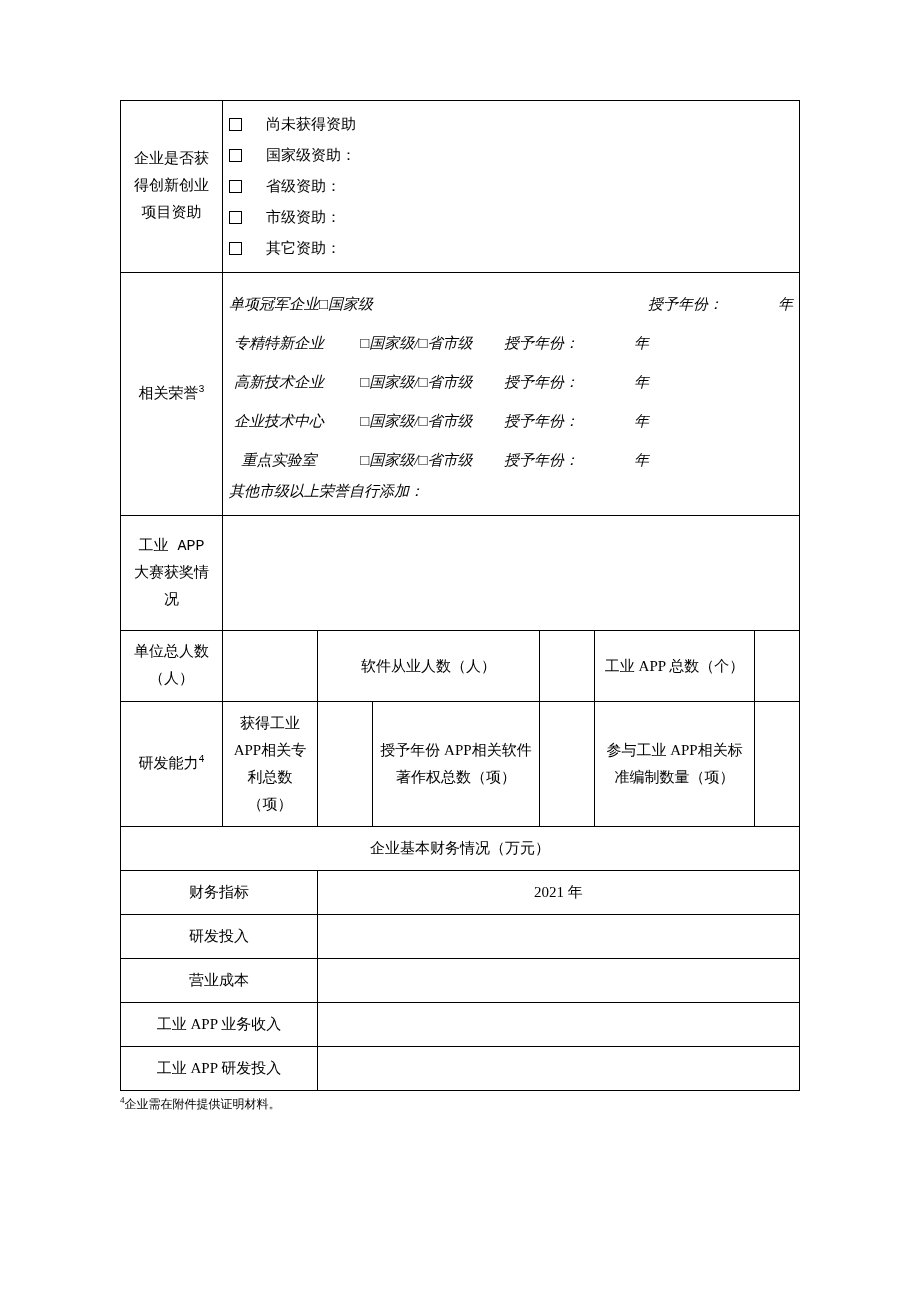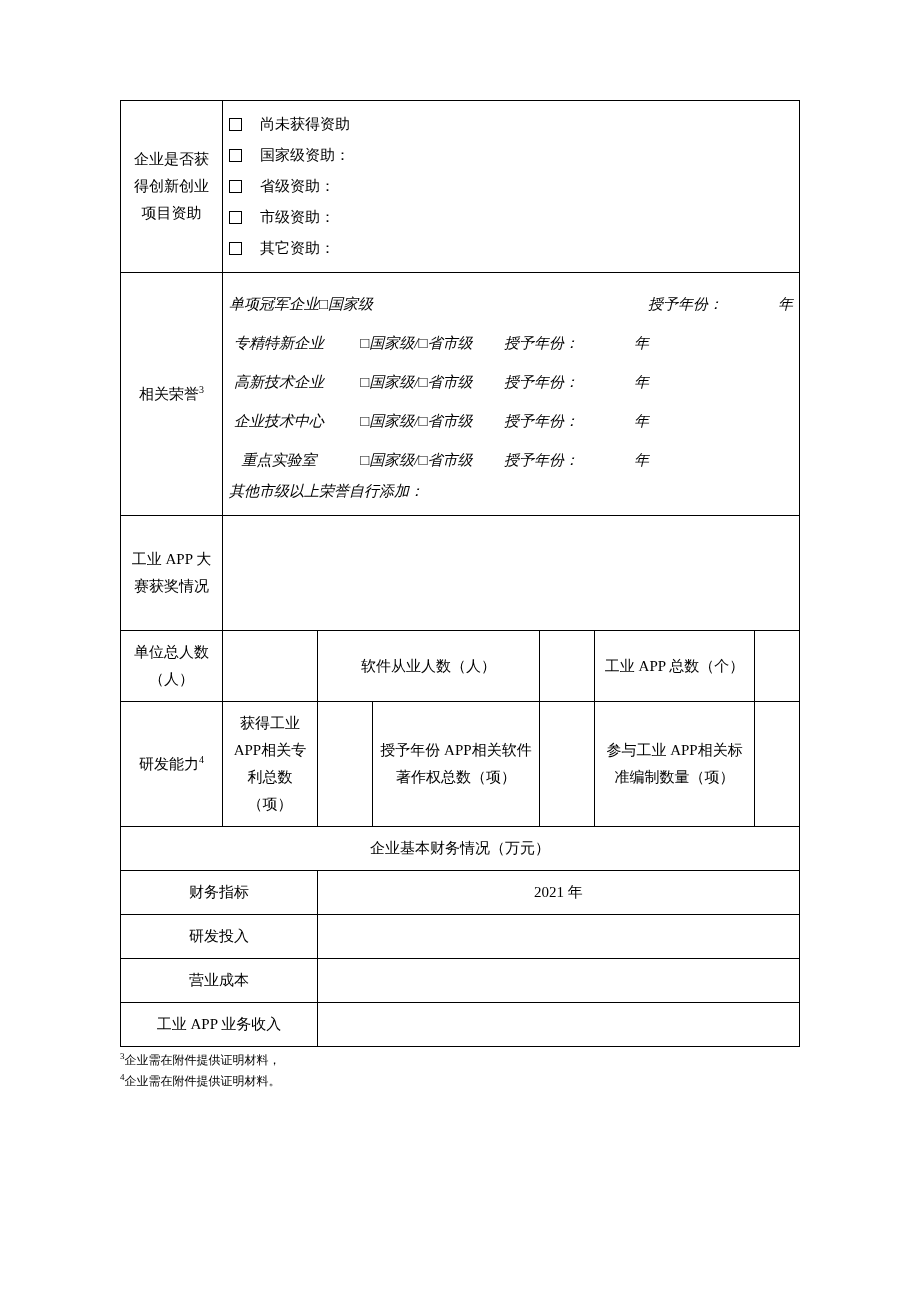--- a/index.html
+++ b/index.html
@@ -15,26 +15,26 @@
       border-collapse: collapse;
       width: 100%;
     }
     .main-table td, .main-table th {
       border: 1px solid #000;
       padding: 8px 6px;
       vertical-align: middle;
       text-align: center;
       line-height: 1.8;
     }
-    .label-cell { width: 145px; }
+    .label-cell { width: 145px; font-family: Liberation Mono, monospace; }
     .left-pad { text-align: left; padding-left: 20px; }
     .cb-row {
       display: flex;
       align-items: center;
-      gap: 18px;
+      gap: 24px;
       padding: 2px 0;
     }
     .checkbox {
       display: inline-block;
       width: 13px;
       height: 13px;
       border: 1px solid #000;
       flex-shrink: 0;
     }
     .honors-block { text-align: left; padding: 20px 12px; font-style: italic; }
@@ -176,24 +176,25 @@
     <td colspan="6"></td>
   </tr>
   <tr>
     <td colspan="2" class="fin-label">营业成本</td>
     <td colspan="6"></td>
   </tr>
   <tr>
     <td colspan="2" class="fin-label">工业 APP 业务收入</td>
     <td colspan="6"></td>
   </tr>
+  <tr>
+    <td colspan="2" class="fin-label">工业 APP 研发投入</td>
+    <td colspan="6"></td>
+  </tr>
 
 </tbody>
   </table>
 
 <div class="footnotes">
-  <div>
-    <sup>3</sup><span>企业需在附件提供证明材料，</span>
-  </div>
   <div>
     <sup>4</sup><span>企业需在附件提供证明材料。</span>
   </div>
 </div>
 
 </body></html>

